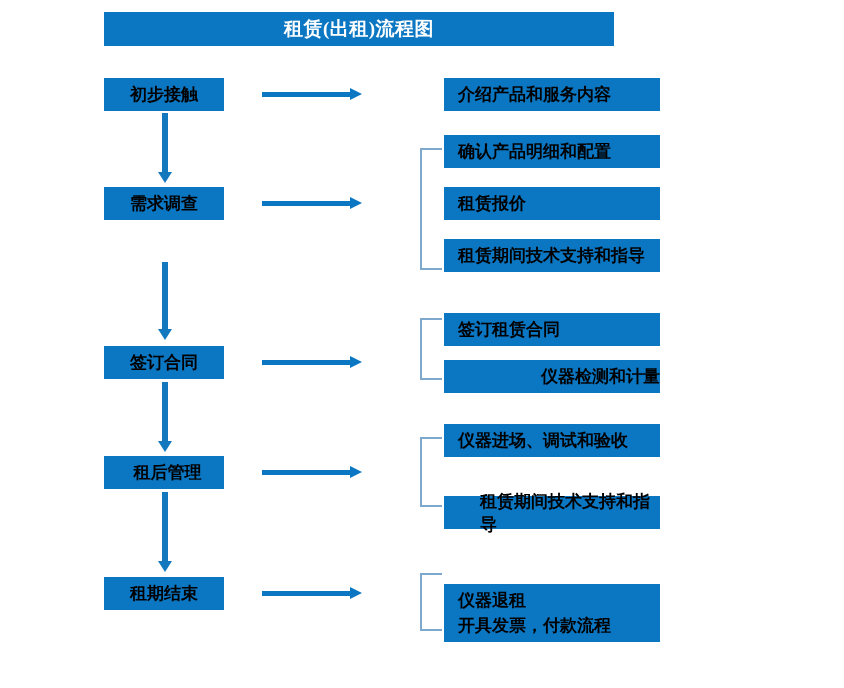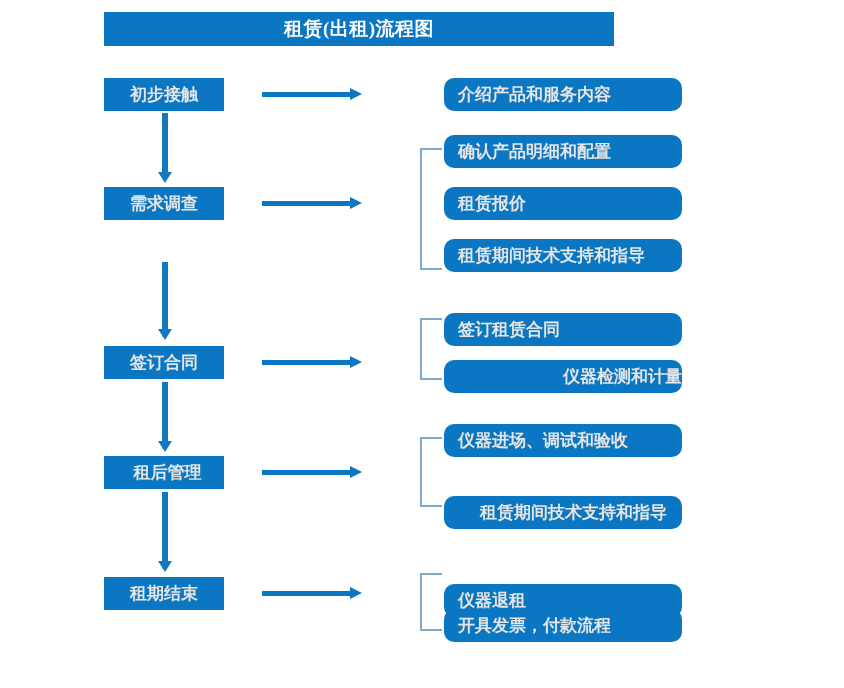--- a/index.html
+++ b/index.html
@@ -32,40 +32,39 @@
     justify-content: center;
     font-size: 19px;
     font-weight: bold;
     letter-spacing: 0.5px;
   }
 
   
   .node {
     position: absolute;
     background: #0B76C2;
-    color: #e5e5e5;
+    color: #000000;
     display: flex;
     align-items: center;
     font-size: 17px;
     font-weight: bold;
     box-sizing: border-box;
   }
   .node.stage {
     width: 120px;
     height: 33px;
     justify-content: center;
     padding: 0 4px;
   }
   .node.detail {
     left: 444px;
-    width: 238px;
+    width: 216px;
     height: 33px;
     justify-content: flex-start;
     padding-left: 14px;
-    border-radius: 10px;
   }
 
   
   .h-arrow {
     position: absolute;
     height: 12px;
     width: 100px;
   }
   .h-arrow .shaft {
     position: absolute;

